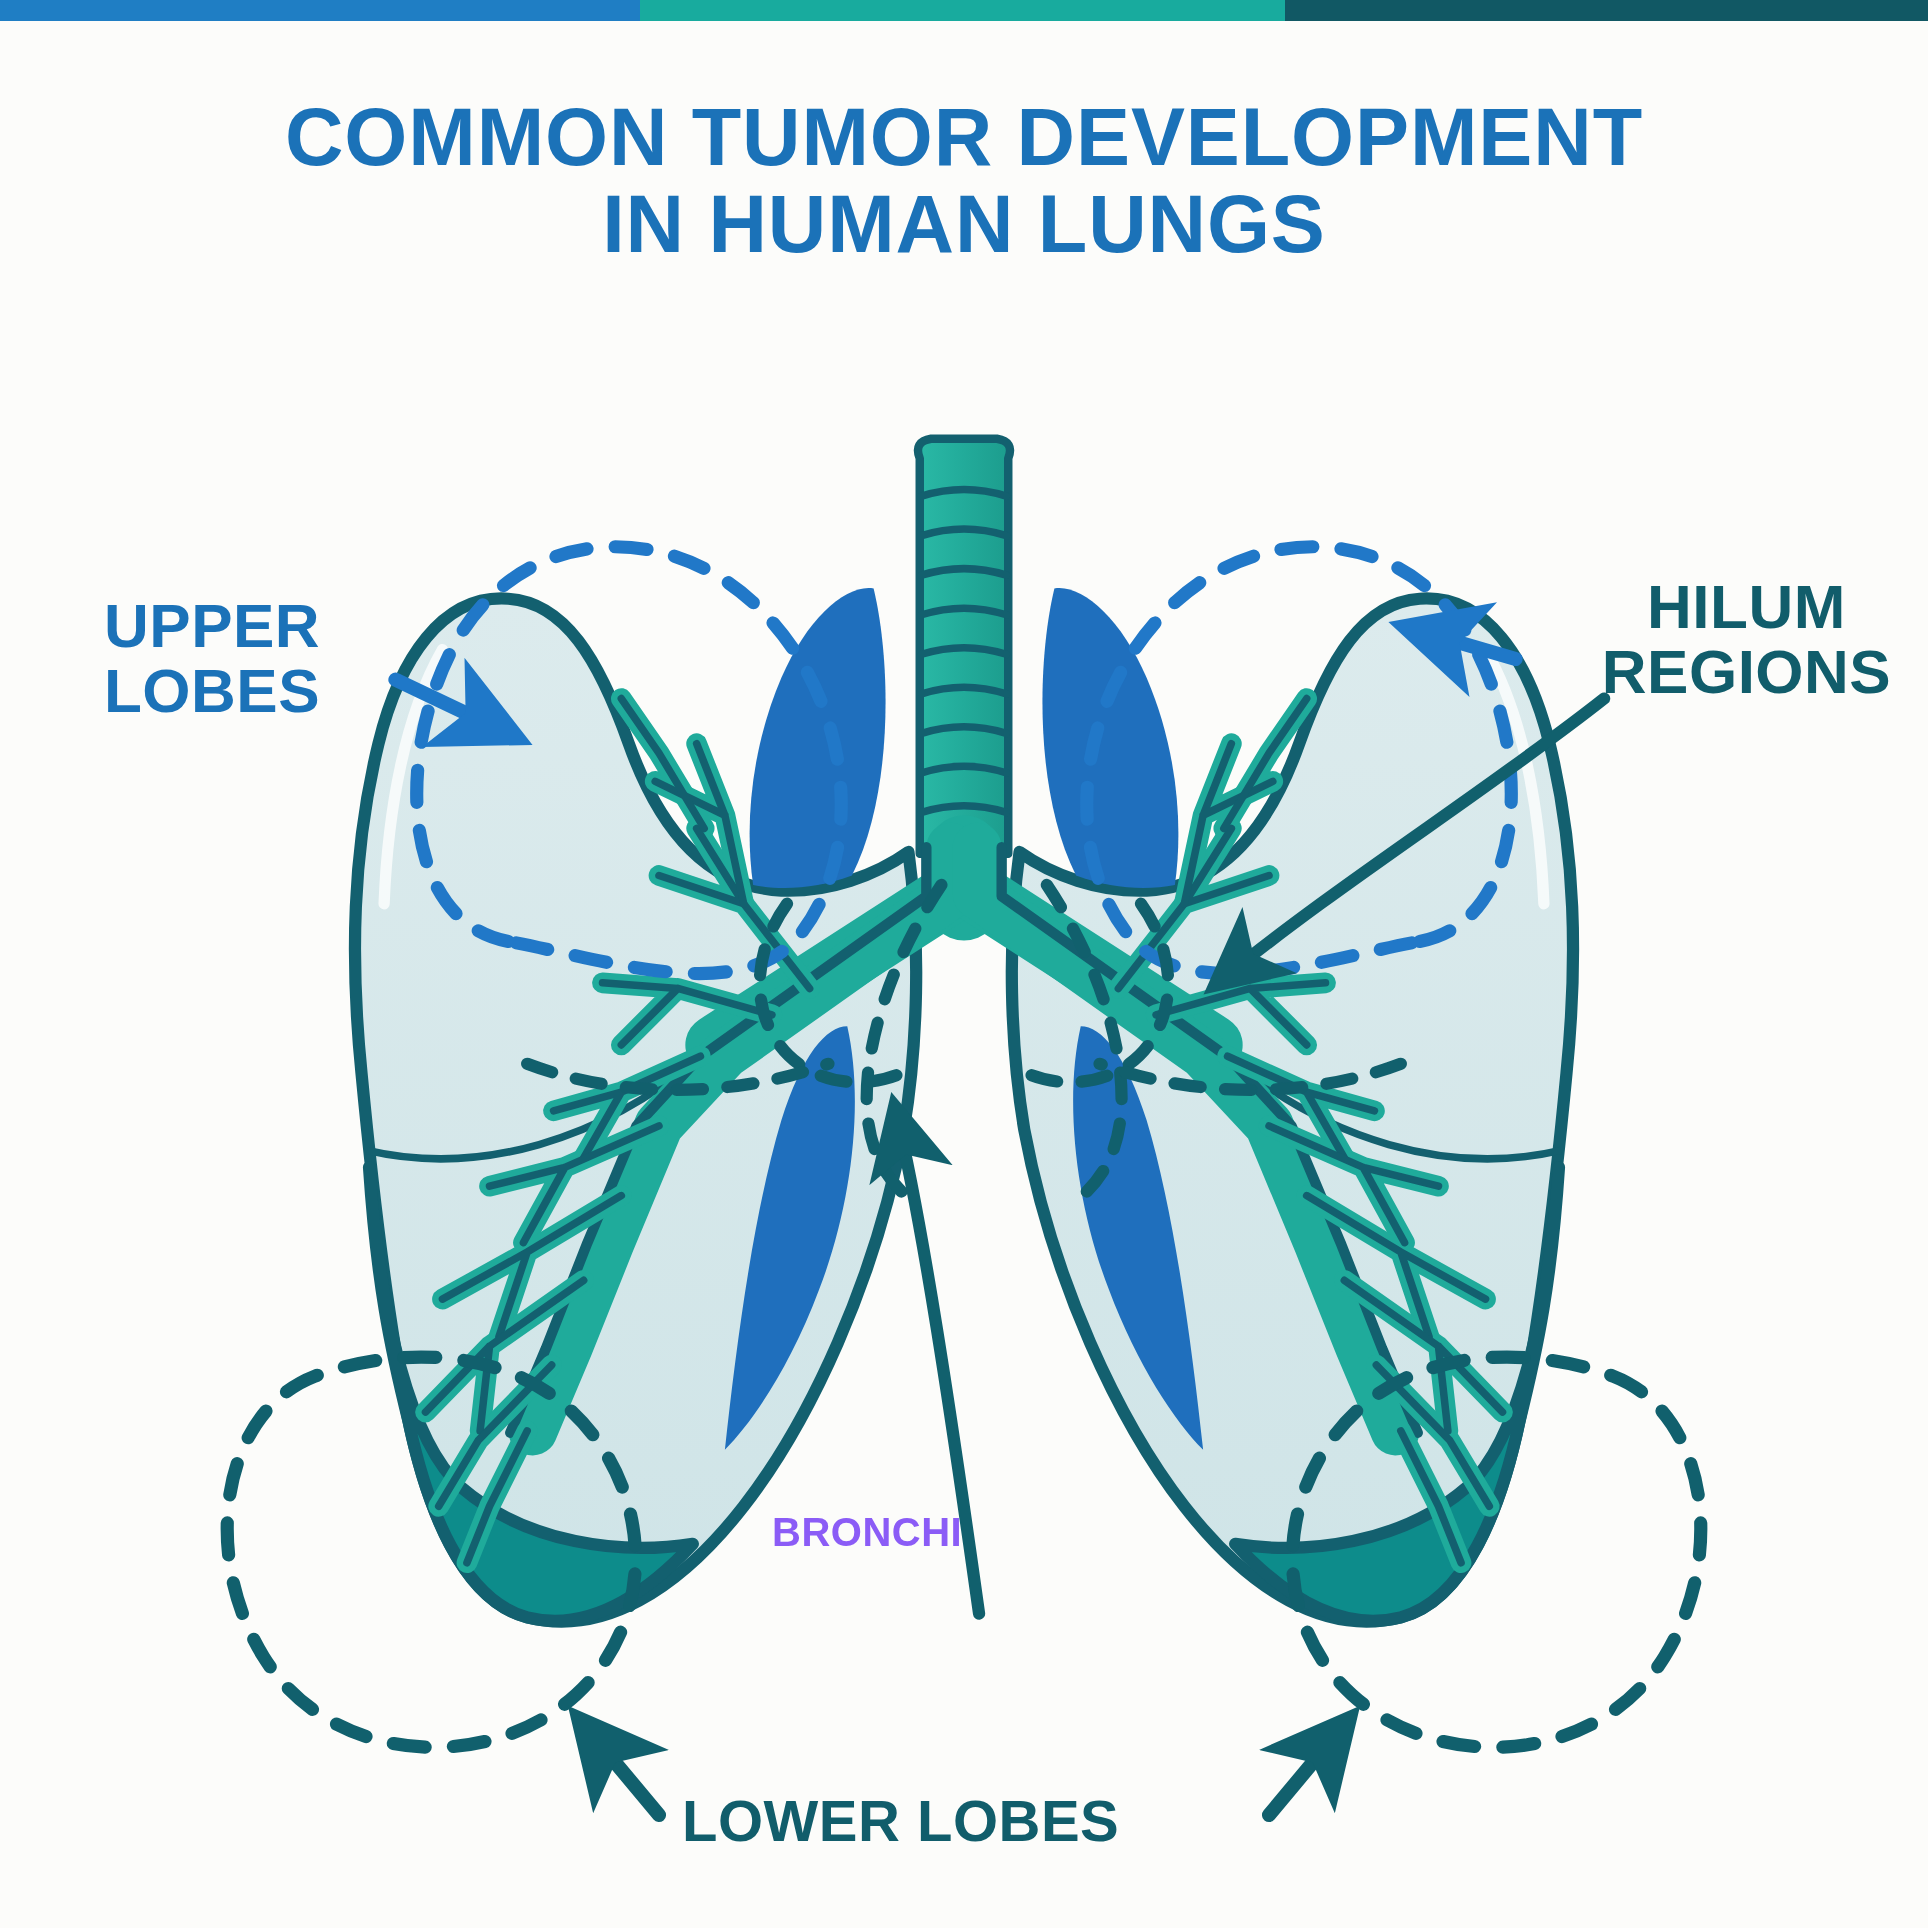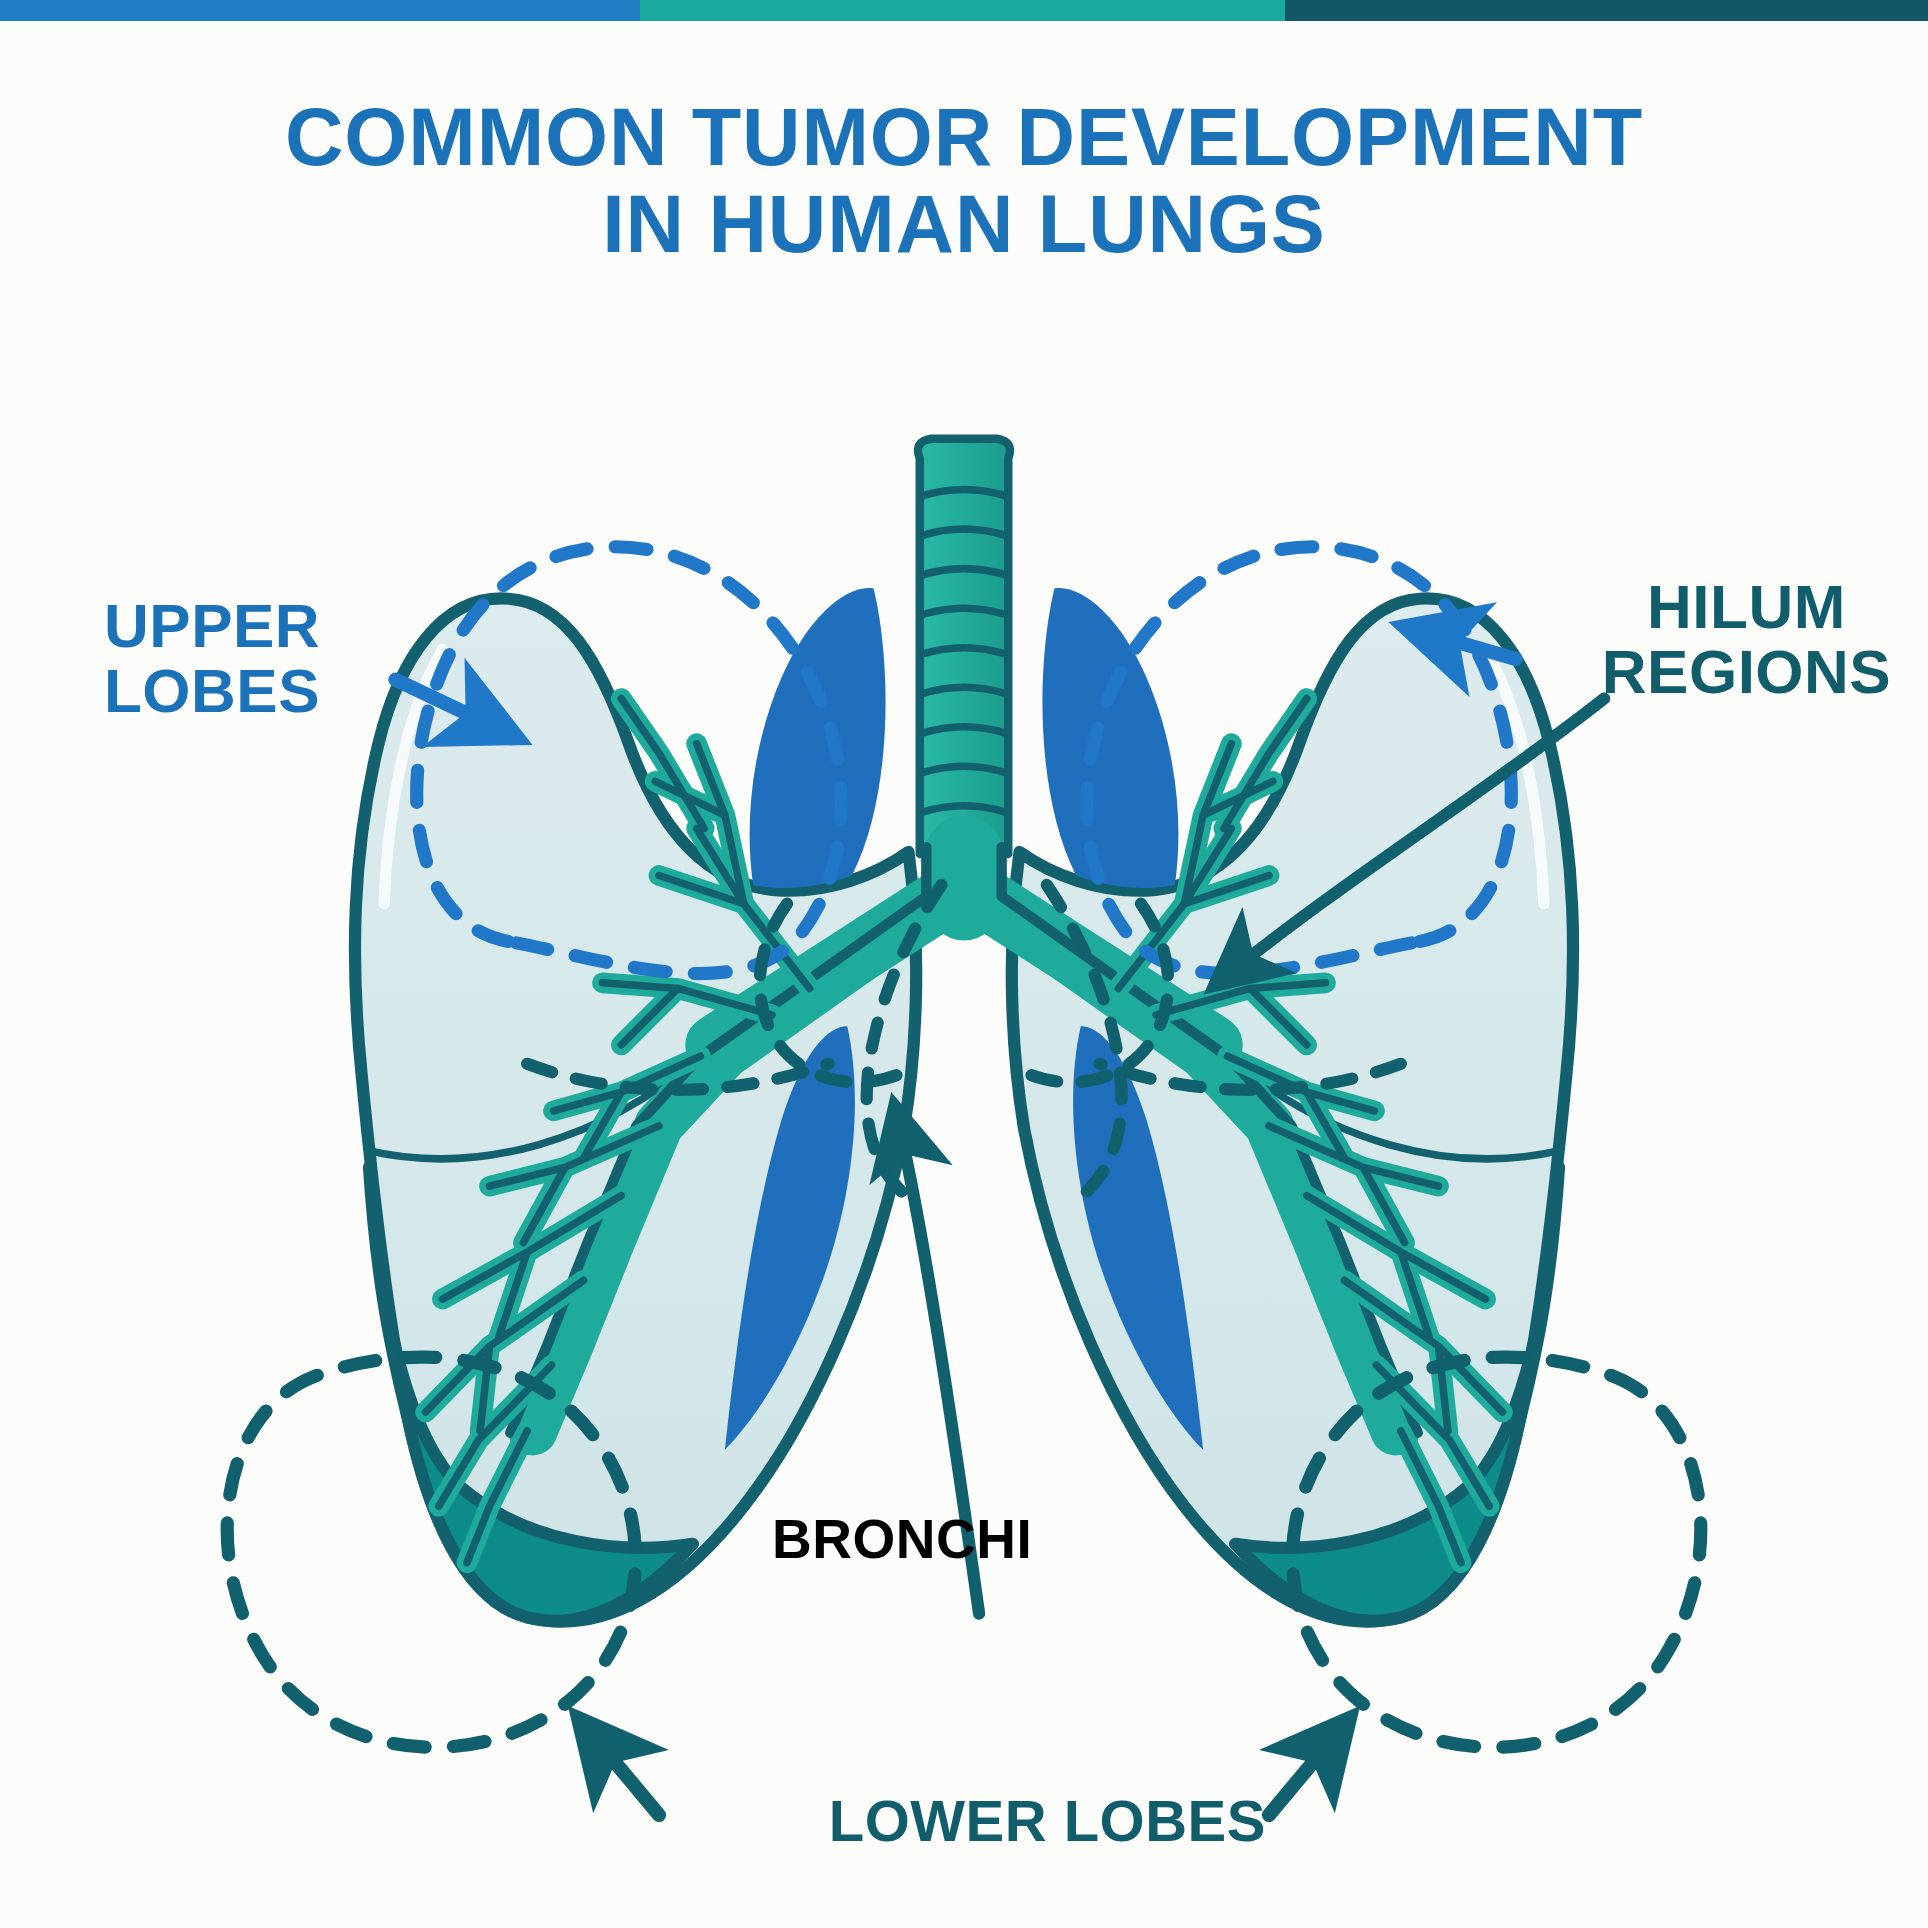--- a/index.html
+++ b/index.html
@@ -32,22 +32,22 @@
   .lbl{
     position:absolute;
     font-weight:700;
     text-transform:uppercase;
     line-height:1.05;
     letter-spacing:0.5px;
     white-space:pre-line;
   }
   #lbl-upper{left:104px;top:593px;width:395px;text-align:left;color:#1b72b8;font-size:62px;}
   #lbl-hilum{left:1544px;top:574px;width:405px;text-align:center;color:#115d6b;font-size:62px;}
-  #lbl-bronchi{left:772px;top:1511px;width:395px;text-align:left;color:#000000;font-size:55px;}
-  #lbl-lower{left:682px;top:1791px;width:584px;text-align:right;color:#115d6b;font-size:58px;}
+  #lbl-bronchi{left:772px;top:1511px;width:395px;text-align:left;color:#8b5cf6;font-size:40px;}
+  #lbl-lower{left:682px;top:1791px;width:584px;text-align:left;color:#115d6b;font-size:58px;}
 </style>
 </head>
 <body>
 
 <div id="stage">
 
   <div class="topbar">
     <i id="seg-blue"></i>
     <i id="seg-teal"></i>
     <i id="seg-dark"></i>

